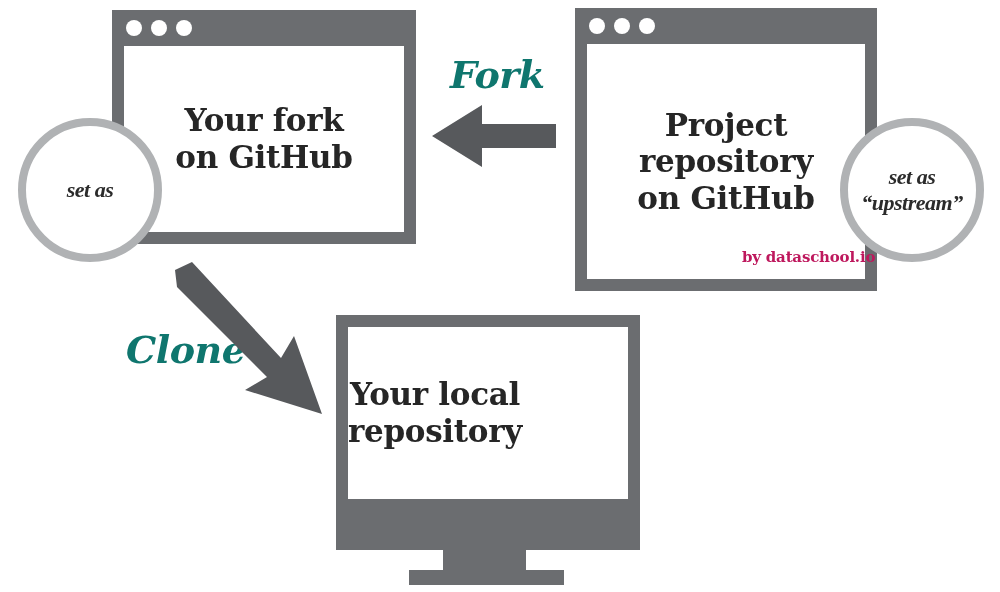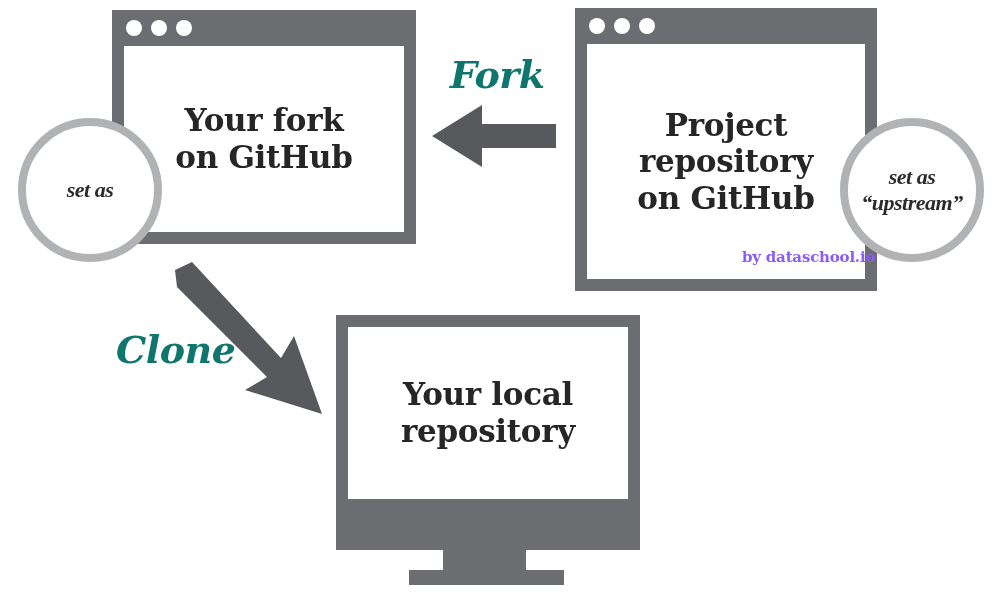--- a/index.html
+++ b/index.html
@@ -82,21 +82,20 @@
   }
   #monitor .screen {
     position: absolute;
     left: 12px;
     top: 12px;
     right: 12px;
     bottom: 51px;
     background: #ffffff;
     display: flex;
     align-items: center;
-    justify-content: center;
   }
   #monitor .screen-text { font-size: 31px; }
   #monitor-neck {
     position: absolute;
     left: 443px;
     top: 550px;
     width: 83px;
     height: 21px;
     background: #6b6d70;
   }
@@ -137,35 +136,35 @@
   .edge-label {
     position: absolute;
     font-family: "DejaVu Serif", serif;
     font-weight: bold;
     font-style: italic;
     color: #0f766e;
     letter-spacing: -0.5px;
     white-space: nowrap;
   }
   #label-fork  { left: 450px; top: 52px;  font-size: 38px; }
-  #label-clone { left: 116px; top: 327px; font-size: 38px; }
+  #label-clone { left: 126px; top: 327px; font-size: 38px; }
 
   .arrow-svg { position: absolute; overflow: visible; }
   #arrow-fork  { left: 432px; top: 100px; width: 124px; height: 72px; }
   #arrow-clone { left: 175px; top: 262px; width: 160px; height: 152px; }
 
   
   #attribution {
     position: absolute;
     left: 742px;
     top: 248px;
     font-family: "DejaVu Serif", serif;
     font-weight: bold;
     font-size: 15px;
-    color: #8b5cf6;
+    color: #be185d;
     letter-spacing: -0.2px;
     white-space: nowrap;
   }
 </style>
 </head>
 <body>
 
 <div id="canvas">
 
   <div class="browser" id="browser-fork">

